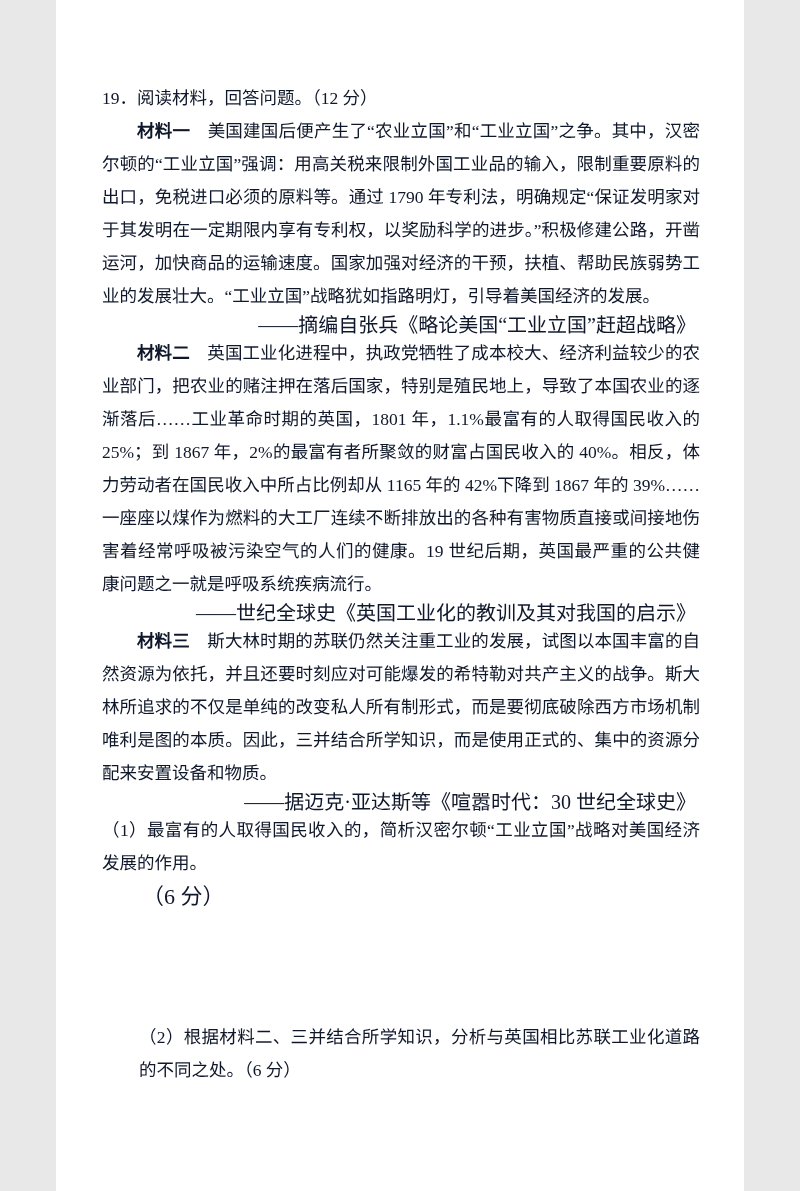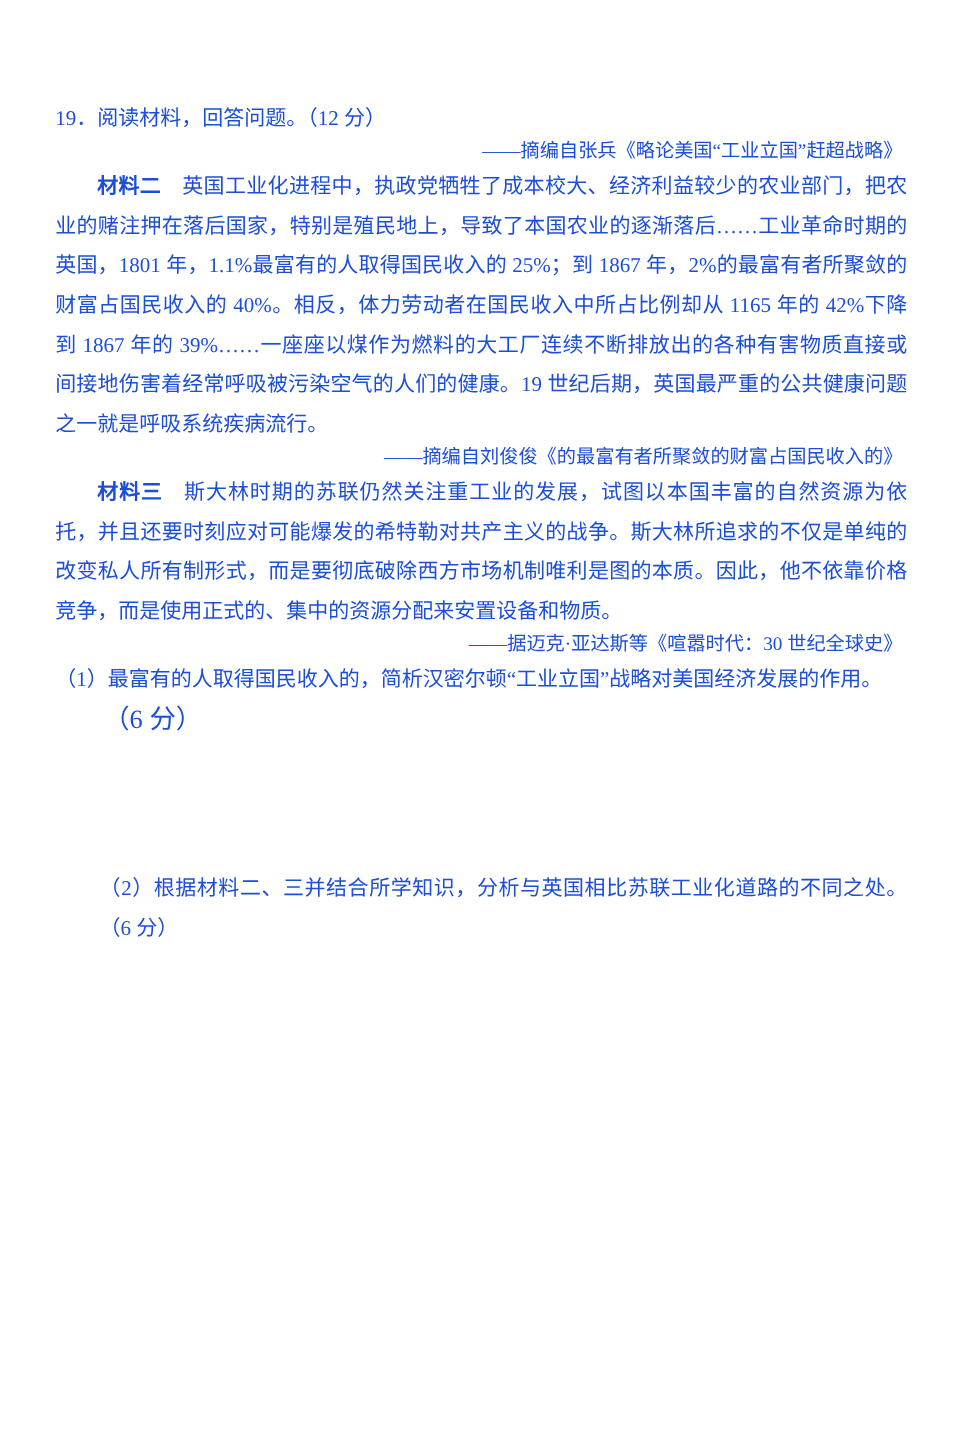--- a/index.html
+++ b/index.html
@@ -2,26 +2,26 @@
 <html lang="zh-CN"><head>
 <meta charset="utf-8">
 <style>
   html, body {
     margin: 0;
     padding: 0;
     background: #e8e8e8;
   }
   .page {
     position: relative;
-    width: 800px;
+    width: 688px;
     height: 1191px;
     margin: 0 auto;
     background: #ffffff;
     font-family: "Liberation Serif", "DejaVu Serif", serif;
-    color: #1d4ed8;
+    color: #0f172a;
     overflow: hidden;
   }
   .content {
     position: absolute;
     top: 82px;
     left: 46px;
     right: 44px;
   }
   .q-header {
     margin: 0;
@@ -36,21 +36,21 @@
     text-align: justify;
     text-indent: 35px;
     overflow-wrap: break-word;
   }
   .material-label {
     font-weight: bold;
     margin-right: 1em;
   }
   .source-line {
     margin: 0;
-    font-size: 16px;
+    font-size: 20px;
     line-height: 24px;
     text-align: right;
     padding-right: 4px;
   }
   .question-para {
     margin: 0;
     font-size: 17.5px;
     line-height: 33px;
     text-align: justify;
     overflow-wrap: break-word;
@@ -67,26 +67,27 @@
   }
 </style>
 </head>
 <body>
 
 <div class="page">
   <div class="content">
 
     <p class="q-header">19．阅读材料，回答问题。（12 分）</p>
 
+    <p class="material-para"><span class="material-label">材料一</span><span>美国建国后便产生了“农业立国”和“工业立国”之争。其中，汉密尔顿的“工业立国”强调：用高关税来限制外国工业品的输入，限制重要原料的出口，免税进口必须的原料等。通过 1790 年专利法，明确规定“保证发明家对于其发明在一定期限内享有专利权，以奖励科学的进步。”积极修建公路，开凿运河，加快商品的运输速度。国家加强对经济的干预，扶植、帮助民族弱势工业的发展壮大。“工业立国”战略犹如指路明灯，引导着美国经济的发展。</span></p>
     <p class="source-line">——摘编自张兵《略论美国“工业立国”赶超战略》</p>
 
     <p class="material-para"><span class="material-label">材料二</span><span>英国工业化进程中，执政党牺牲了成本校大、经济利益较少的农业部门，把农业的赌注押在落后国家，特别是殖民地上，导致了本国农业的逐渐落后……工业革命时期的英国，1801 年，1.1%最富有的人取得国民收入的 25%；到 1867 年，2%的最富有者所聚敛的财富占国民收入的 40%。相反，体力劳动者在国民收入中所占比例却从 1165 年的 42%下降到 1867 年的 39%……一座座以煤作为燃料的大工厂连续不断排放出的各种有害物质直接或间接地伤害着经常呼吸被污染空气的人们的健康。19 世纪后期，英国最严重的公共健康问题之一就是呼吸系统疾病流行。</span></p>
-    <p class="source-line">——摘编自刘俊俊《的最富有者所聚敛的财富占国民收入的》</p>
+    <p class="source-line">——世纪全球史《英国工业化的教训及其对我国的启示》</p>
 
-    <p class="material-para"><span class="material-label">材料三</span><span>斯大林时期的苏联仍然关注重工业的发展，试图以本国丰富的自然资源为依托，并且还要时刻应对可能爆发的希特勒对共产主义的战争。斯大林所追求的不仅是单纯的改变私人所有制形式，而是要彻底破除西方市场机制唯利是图的本质。因此，他不依靠价格竞争，而是使用正式的、集中的资源分配来安置设备和物质。</span></p>
+    <p class="material-para"><span class="material-label">材料三</span><span>斯大林时期的苏联仍然关注重工业的发展，试图以本国丰富的自然资源为依托，并且还要时刻应对可能爆发的希特勒对共产主义的战争。斯大林所追求的不仅是单纯的改变私人所有制形式，而是要彻底破除西方市场机制唯利是图的本质。因此，三并结合所学知识，而是使用正式的、集中的资源分配来安置设备和物质。</span></p>
     <p class="source-line">——据迈克·亚达斯等《喧嚣时代：30 世纪全球史》</p>
 
     <p class="question-para"><span>（1）</span><span>最富有的人取得国民收入的，简析汉密尔顿“工业立国”战略对美国经济发展的作用。</span></p>
     <p class="score-line">（6 分）</p>
 
     <p class="question-para question-2"><span>（2）</span><span>根据材料二、三并结合所学知识，分析与英国相比苏联工业化道路的不同之处。（6 分）</span></p>
 
   </div>
 </div>
 

